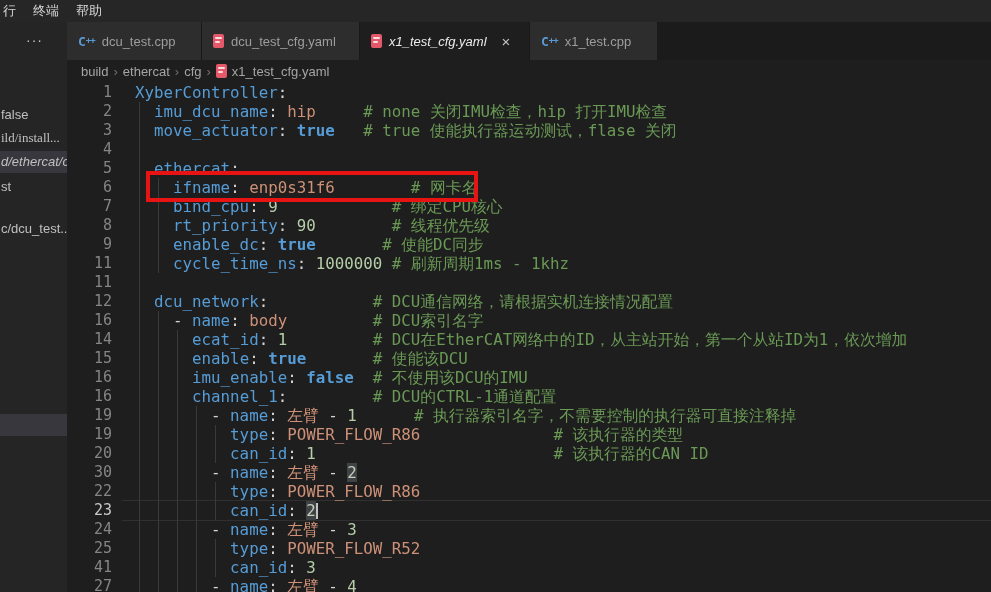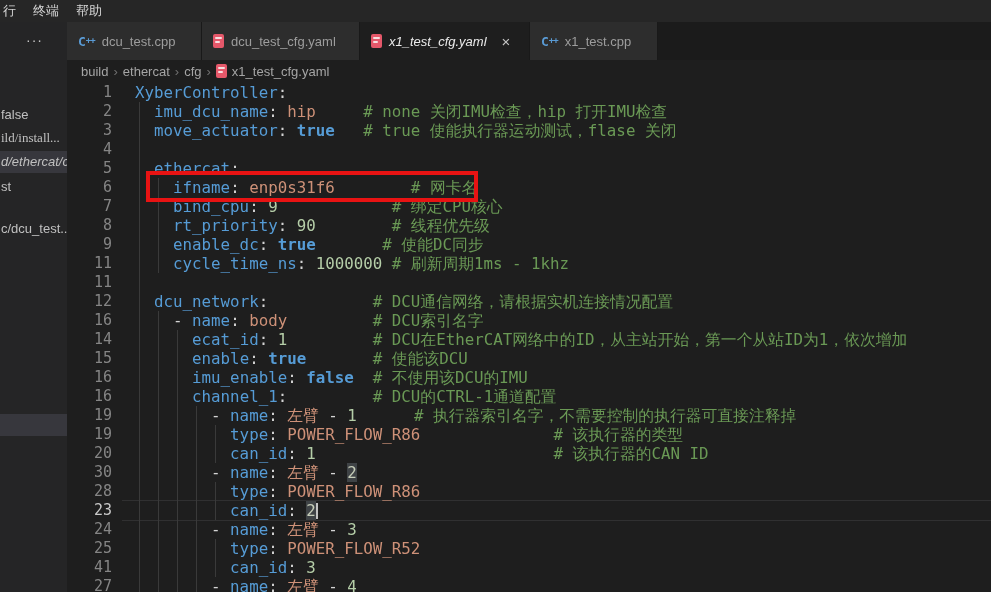--- a/index.html
+++ b/index.html
@@ -135,21 +135,21 @@
         <div class="ln">12</div>
         <div class="ln">16</div>
         <div class="ln">14</div>
         <div class="ln">15</div>
         <div class="ln">16</div>
         <div class="ln">16</div>
         <div class="ln">19</div>
         <div class="ln">19</div>
         <div class="ln">20</div>
         <div class="ln">30</div>
-        <div class="ln">28</div>
+        <div class="ln">22</div>
         <div class="ln active">23</div>
         <div class="ln">24</div>
         <div class="ln">25</div>
         <div class="ln">41</div>
         <div class="ln">27</div>
       </div>
     <div class="code"><div class="cl"><span class="tk-key">XyberController</span><span class="tk-plain">:</span></div><div class="cl"><span class="guide" style="left: 4px;"></span><span class="tk-plain">  </span><span class="tk-key">imu_dcu_name</span><span class="tk-plain">: </span><span class="tk-str">hip</span><span class="tk-plain">     </span><span class="tk-com"># none 关闭IMU检查，hip 打开IMU检查</span></div><div class="cl"><span class="guide" style="left: 4px;"></span><span class="tk-plain">  </span><span class="tk-key">move_actuator</span><span class="tk-plain">: </span><span class="tk-bool">true</span><span class="tk-plain">   </span><span class="tk-com"># true 使能执行器运动测试，flase 关闭</span></div><div class="cl"><span class="guide" style="left: 4px;"></span></div><div class="cl"><span class="guide" style="left: 4px;"></span><span class="tk-plain">  </span><span class="tk-key">ethercat</span><span class="tk-plain">:</span></div><div class="cl"><span class="guide" style="left: 4px;"></span><span class="guide" style="left: 23px;"></span><span class="tk-plain">    </span><span class="tk-key">ifname</span><span class="tk-plain">: </span><span class="tk-str">enp0s31f6</span><span class="tk-plain">        </span><span class="tk-com"># 网卡名</span></div><div class="cl"><span class="guide" style="left: 4px;"></span><span class="guide" style="left: 23px;"></span><span class="tk-plain">    </span><span class="tk-key">bind_cpu</span><span class="tk-plain">: </span><span class="tk-num">9</span><span class="tk-plain">            </span><span class="tk-com"># 绑定CPU核心</span></div><div class="cl"><span class="guide" style="left: 4px;"></span><span class="guide" style="left: 23px;"></span><span class="tk-plain">    </span><span class="tk-key">rt_priority</span><span class="tk-plain">: </span><span class="tk-num">90</span><span class="tk-plain">        </span><span class="tk-com"># 线程优先级</span></div><div class="cl"><span class="guide" style="left: 4px;"></span><span class="guide" style="left: 23px;"></span><span class="tk-plain">    </span><span class="tk-key">enable_dc</span><span class="tk-plain">: </span><span class="tk-bool">true</span><span class="tk-plain">       </span><span class="tk-com"># 使能DC同步</span></div><div class="cl"><span class="guide" style="left: 4px;"></span><span class="guide" style="left: 23px;"></span><span class="tk-plain">    </span><span class="tk-key">cycle_time_ns</span><span class="tk-plain">: </span><span class="tk-num">1000000</span><span class="tk-plain"> </span><span class="tk-com"># 刷新周期1ms - 1khz</span></div><div class="cl"><span class="guide" style="left: 4px;"></span></div><div class="cl"><span class="guide" style="left: 4px;"></span><span class="tk-plain">  </span><span class="tk-key">dcu_network</span><span class="tk-plain">:</span><span class="tk-plain">           </span><span class="tk-com"># DCU通信网络，请根据实机连接情况配置</span></div><div class="cl"><span class="guide" style="left: 4px;"></span><span class="guide" style="left: 23px;"></span><span class="tk-plain">    - </span><span class="tk-key">name</span><span class="tk-plain">: </span><span class="tk-str">body</span><span class="tk-plain">         </span><span class="tk-com"># DCU索引名字</span></div><div class="cl"><span class="guide" style="left: 4px;"></span><span class="guide" style="left: 23px;"></span><span class="guide" style="left: 42px;"></span><span class="tk-plain">      </span><span class="tk-key">ecat_id</span><span class="tk-plain">: </span><span class="tk-num">1</span><span class="tk-plain">         </span><span class="tk-com"># DCU在EtherCAT网络中的ID，从主站开始，第一个从站ID为1，依次增加</span></div><div class="cl"><span class="guide" style="left: 4px;"></span><span class="guide" style="left: 23px;"></span><span class="guide" style="left: 42px;"></span><span class="tk-plain">      </span><span class="tk-key">enable</span><span class="tk-plain">: </span><span class="tk-bool">true</span><span class="tk-plain">       </span><span class="tk-com"># 使能该DCU</span></div><div class="cl"><span class="guide" style="left: 4px;"></span><span class="guide" style="left: 23px;"></span><span class="guide" style="left: 42px;"></span><span class="tk-plain">      </span><span class="tk-key">imu_enable</span><span class="tk-plain">: </span><span class="tk-bool">false</span><span class="tk-plain">  </span><span class="tk-com"># 不使用该DCU的IMU</span></div><div class="cl"><span class="guide" style="left: 4px;"></span><span class="guide" style="left: 23px;"></span><span class="guide" style="left: 42px;"></span><span class="tk-plain">      </span><span class="tk-key">channel_1</span><span class="tk-plain">:</span><span class="tk-plain">         </span><span class="tk-com"># DCU的CTRL-1通道配置</span></div><div class="cl"><span class="guide" style="left: 4px;"></span><span class="guide" style="left: 23px;"></span><span class="guide" style="left: 42px;"></span><span class="guide" style="left: 61px;"></span><span class="tk-plain">        - </span><span class="tk-key">name</span><span class="tk-plain">: </span><span class="tk-str">左臂</span><span class="tk-plain"> - </span><span class="tk-num">1</span><span class="tk-plain">      </span><span class="tk-com"># 执行器索引名字，不需要控制的执行器可直接注释掉</span></div><div class="cl"><span class="guide" style="left: 4px;"></span><span class="guide" style="left: 23px;"></span><span class="guide" style="left: 42px;"></span><span class="guide" style="left: 61px;"></span><span class="guide" style="left: 80px;"></span><span class="tk-plain">          </span><span class="tk-key">type</span><span class="tk-plain">: </span><span class="tk-str">POWER_FLOW_R86</span><span class="tk-plain">              </span><span class="tk-com"># 该执行器的类型</span></div><div class="cl"><span class="guide" style="left: 4px;"></span><span class="guide" style="left: 23px;"></span><span class="guide" style="left: 42px;"></span><span class="guide" style="left: 61px;"></span><span class="guide" style="left: 80px;"></span><span class="tk-plain">          </span><span class="tk-key">can_id</span><span class="tk-plain">: </span><span class="tk-num">1</span><span class="tk-plain">                         </span><span class="tk-com"># 该执行器的CAN ID</span></div><div class="cl"><span class="guide" style="left: 4px;"></span><span class="guide" style="left: 23px;"></span><span class="guide" style="left: 42px;"></span><span class="guide" style="left: 61px;"></span><span class="tk-plain">        - </span><span class="tk-key">name</span><span class="tk-plain">: </span><span class="tk-str">左臂</span><span class="tk-plain"> - </span><span class="tk-numhl">2</span></div><div class="cl"><span class="guide" style="left: 4px;"></span><span class="guide" style="left: 23px;"></span><span class="guide" style="left: 42px;"></span><span class="guide" style="left: 61px;"></span><span class="guide" style="left: 80px;"></span><span class="tk-plain">          </span><span class="tk-key">type</span><span class="tk-plain">: </span><span class="tk-str">POWER_FLOW_R86</span></div><div class="cl"><span class="guide" style="left: 4px;"></span><span class="guide" style="left: 23px;"></span><span class="guide" style="left: 42px;"></span><span class="guide" style="left: 61px;"></span><span class="guide" style="left: 80px;"></span><span class="tk-plain">          </span><span class="tk-key">can_id</span><span class="tk-plain">: </span><span class="tk-numhl">2</span><span class="caret"></span></div><div class="cl"><span class="guide" style="left: 4px;"></span><span class="guide" style="left: 23px;"></span><span class="guide" style="left: 42px;"></span><span class="guide" style="left: 61px;"></span><span class="tk-plain">        - </span><span class="tk-key">name</span><span class="tk-plain">: </span><span class="tk-str">左臂</span><span class="tk-plain"> - </span><span class="tk-num">3</span></div><div class="cl"><span class="guide" style="left: 4px;"></span><span class="guide" style="left: 23px;"></span><span class="guide" style="left: 42px;"></span><span class="guide" style="left: 61px;"></span><span class="guide" style="left: 80px;"></span><span class="tk-plain">          </span><span class="tk-key">type</span><span class="tk-plain">: </span><span class="tk-str">POWER_FLOW_R52</span></div><div class="cl"><span class="guide" style="left: 4px;"></span><span class="guide" style="left: 23px;"></span><span class="guide" style="left: 42px;"></span><span class="guide" style="left: 61px;"></span><span class="guide" style="left: 80px;"></span><span class="tk-plain">          </span><span class="tk-key">can_id</span><span class="tk-plain">: </span><span class="tk-num">3</span></div><div class="cl"><span class="guide" style="left: 4px;"></span><span class="guide" style="left: 23px;"></span><span class="guide" style="left: 42px;"></span><span class="guide" style="left: 61px;"></span><span class="tk-plain">        - </span><span class="tk-key">name</span><span class="tk-plain">: </span><span class="tk-str">左臂</span><span class="tk-plain"> - </span><span class="tk-num">4</span></div></div>
     <div class="redbox"></div>
   </div>
 </div>

